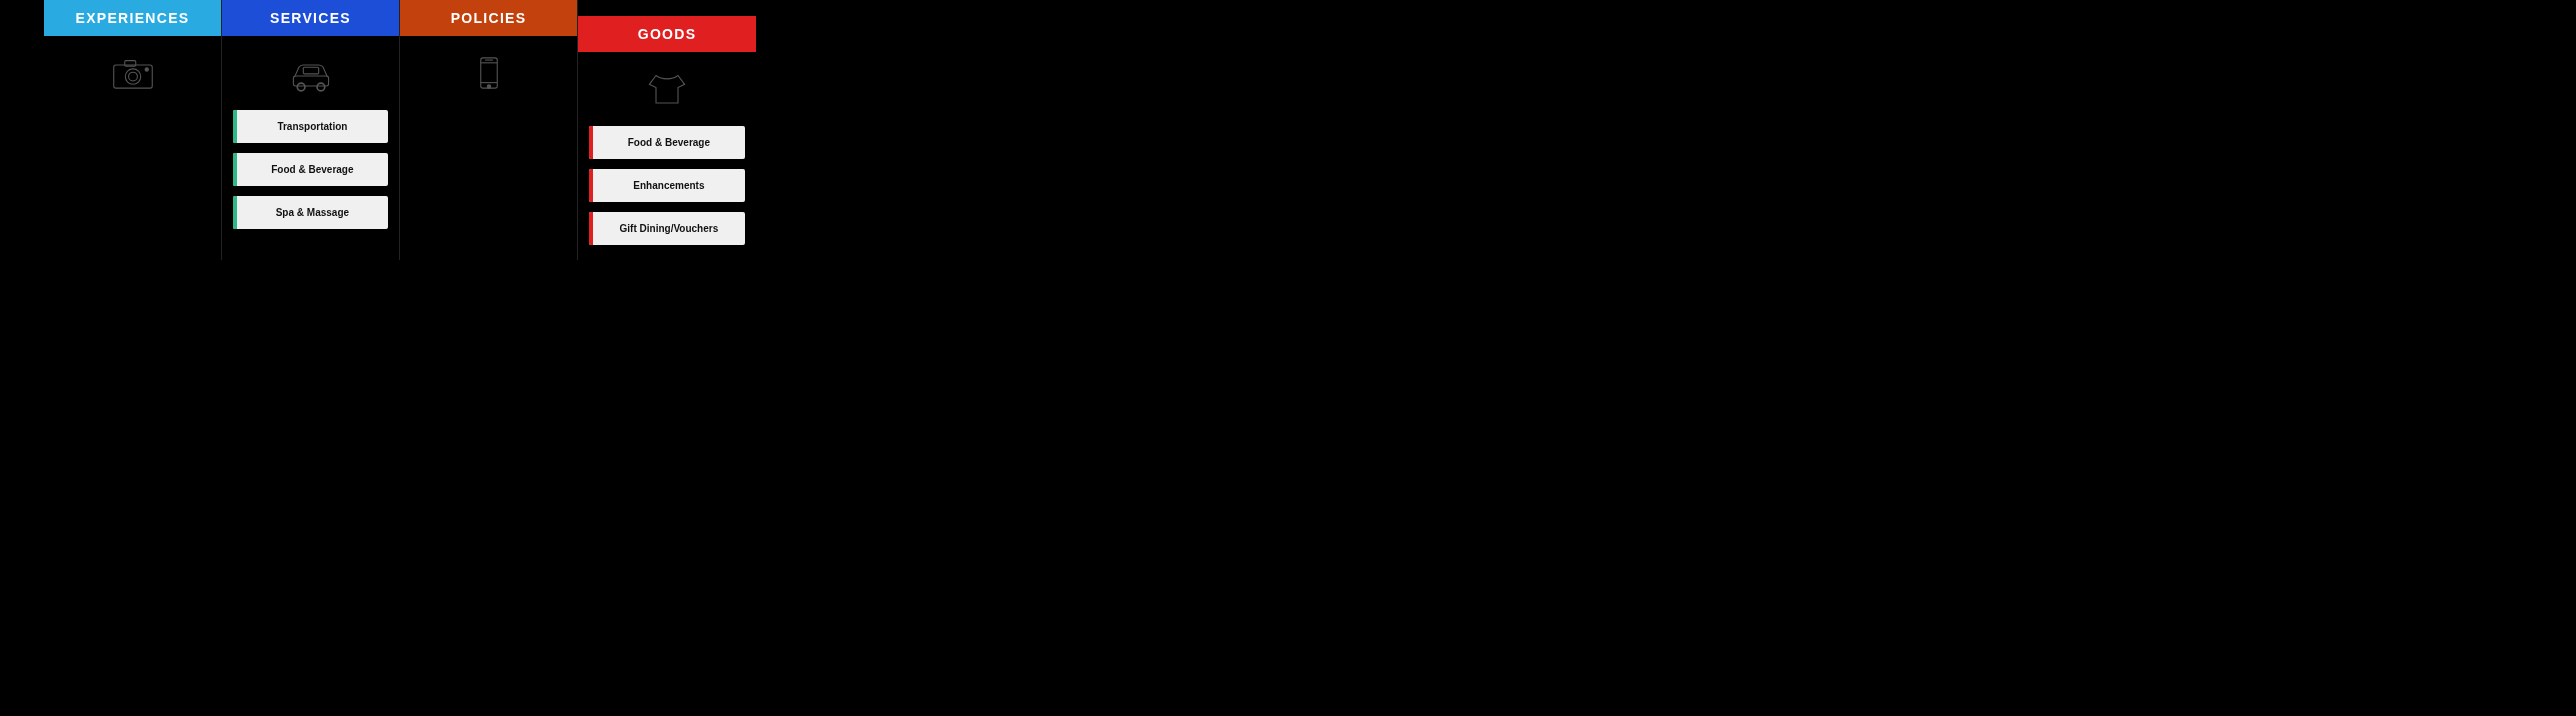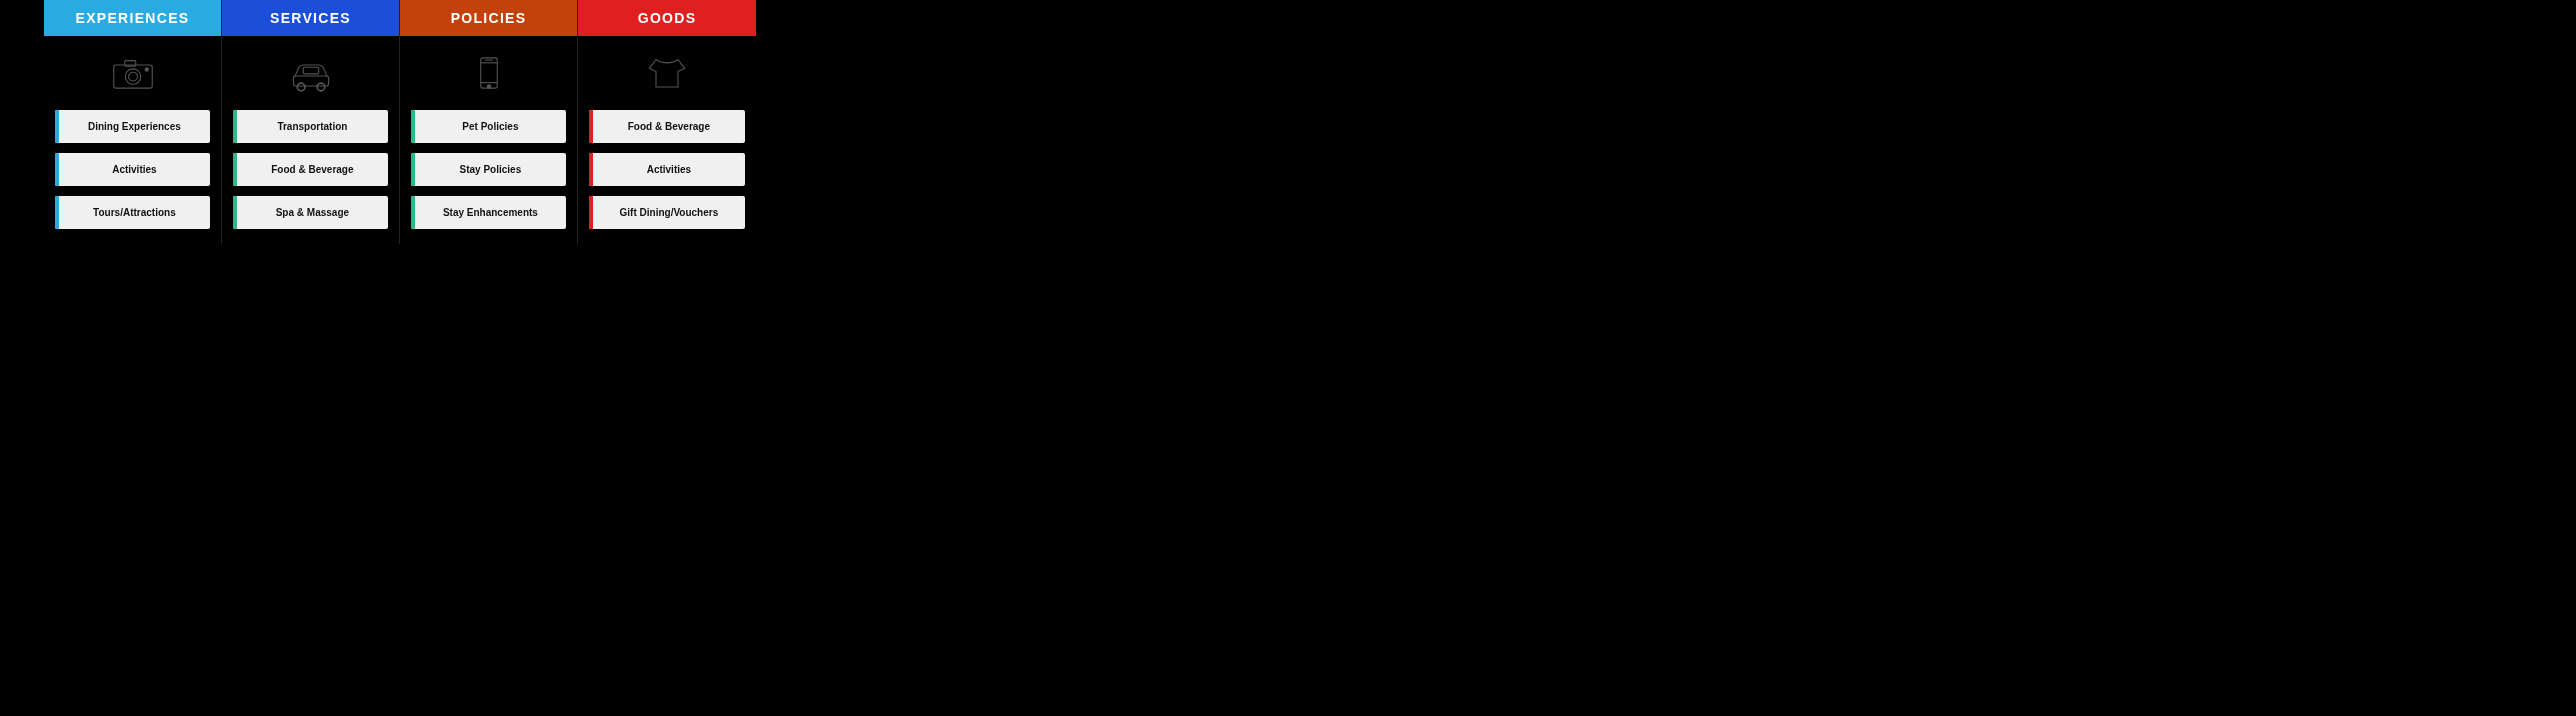--- a/index.html
+++ b/index.html
@@ -24,20 +24,21 @@
     }
 
     .column {
       display: flex;
       flex-direction: column;
       border-right: 0.6px solid #222;
     }
 
     .column:last-child {
       border-right: none;
+      margin-top: 16px;
     }
 
     .column-header {
       padding: 10px 6.3px;
       text-align: center;
       font-size: 14px;
       font-weight: 600;
       letter-spacing: 1.3px;
       color: #fff;
     }
@@ -108,34 +109,20 @@
       <div class="column-header">EXPERIENCES</div>
       <div class="icon-area">
         <svg viewBox="0 0 80 65" stroke="#555" stroke-width="3" fill="none">
       <rect x="5" y="18" width="70" height="42" rx="4"></rect>
       <circle cx="40" cy="39" r="14"></circle>
       <circle cx="40" cy="39" r="8"></circle>
       <rect x="25" y="10" width="20" height="10" rx="2"></rect>
       <circle cx="65" cy="26" r="3" fill="#555"></circle>
     </svg>
       </div>
-      <div class="items-list">
-        <div class="list-item">
-          <div class="item-accent"></div>
-          <div class="item-label">Dining Experiences</div>
-        </div>
-        <div class="list-item">
-          <div class="item-accent"></div>
-          <div class="item-label">Activities</div>
-        </div>
-        <div class="list-item">
-          <div class="item-accent"></div>
-          <div class="item-label">Tours/Attractions</div>
-        </div>
-      </div>
     </div>
     <div class="column col-services">
       <div class="column-header">SERVICES</div>
       <div class="icon-area">
         <svg viewBox="0 0 80 65" stroke="#555" stroke-width="3" fill="none">
       <path d="M10 40 L18 22 Q20 18 26 18 L54 18 Q60 18 62 22 L70 40"></path>
       <rect x="8" y="38" width="64" height="18" rx="4"></rect>
       <circle cx="22" cy="58" r="7" stroke="#555" stroke-width="3"></circle>
       <circle cx="58" cy="58" r="7" stroke="#555" stroke-width="3"></circle>
       <rect x="26" y="22" width="28" height="12" rx="2"></rect>
@@ -160,50 +147,36 @@
       <div class="column-header">POLICIES</div>
       <div class="icon-area">
         <svg viewBox="0 0 80 65" stroke="#555" stroke-width="3" fill="none">
       <rect x="25" y="5" width="30" height="55" rx="4"></rect>
       <line x1="25" y1="14" x2="55" y2="14"></line>
       <line x1="25" y1="50" x2="55" y2="50"></line>
       <circle cx="40" cy="57" r="3" fill="#555"></circle>
       <line x1="33" y1="9" x2="47" y2="9" stroke-width="2"></line>
     </svg>
       </div>
-      <div class="items-list">
-        <div class="list-item">
-          <div class="item-accent"></div>
-          <div class="item-label">Pet Policies</div>
-        </div>
-        <div class="list-item">
-          <div class="item-accent"></div>
-          <div class="item-label">Stay Policies</div>
-        </div>
-        <div class="list-item">
-          <div class="item-accent"></div>
-          <div class="item-label">Stay Enhancements</div>
-        </div>
-      </div>
     </div>
     <div class="column col-goods">
       <div class="column-header">GOODS</div>
       <div class="icon-area">
         <svg viewBox="0 0 80 65" stroke="#555" stroke-width="3" fill="none">
       <path d="M20 8 L8 24 L20 30 L20 58 L60 58 L60 30 L72 24 L60 8 Q52 14 40 14 Q28 14 20 8Z"></path>
     </svg>
       </div>
       <div class="items-list">
         <div class="list-item">
           <div class="item-accent"></div>
           <div class="item-label">Food &amp; Beverage</div>
         </div>
         <div class="list-item">
           <div class="item-accent"></div>
-          <div class="item-label">Activities</div>
+          <div class="item-label">Enhancements</div>
         </div>
         <div class="list-item">
           <div class="item-accent"></div>
           <div class="item-label">Gift Dining/Vouchers</div>
         </div>
       </div>
     </div>
   </div>
 
 

